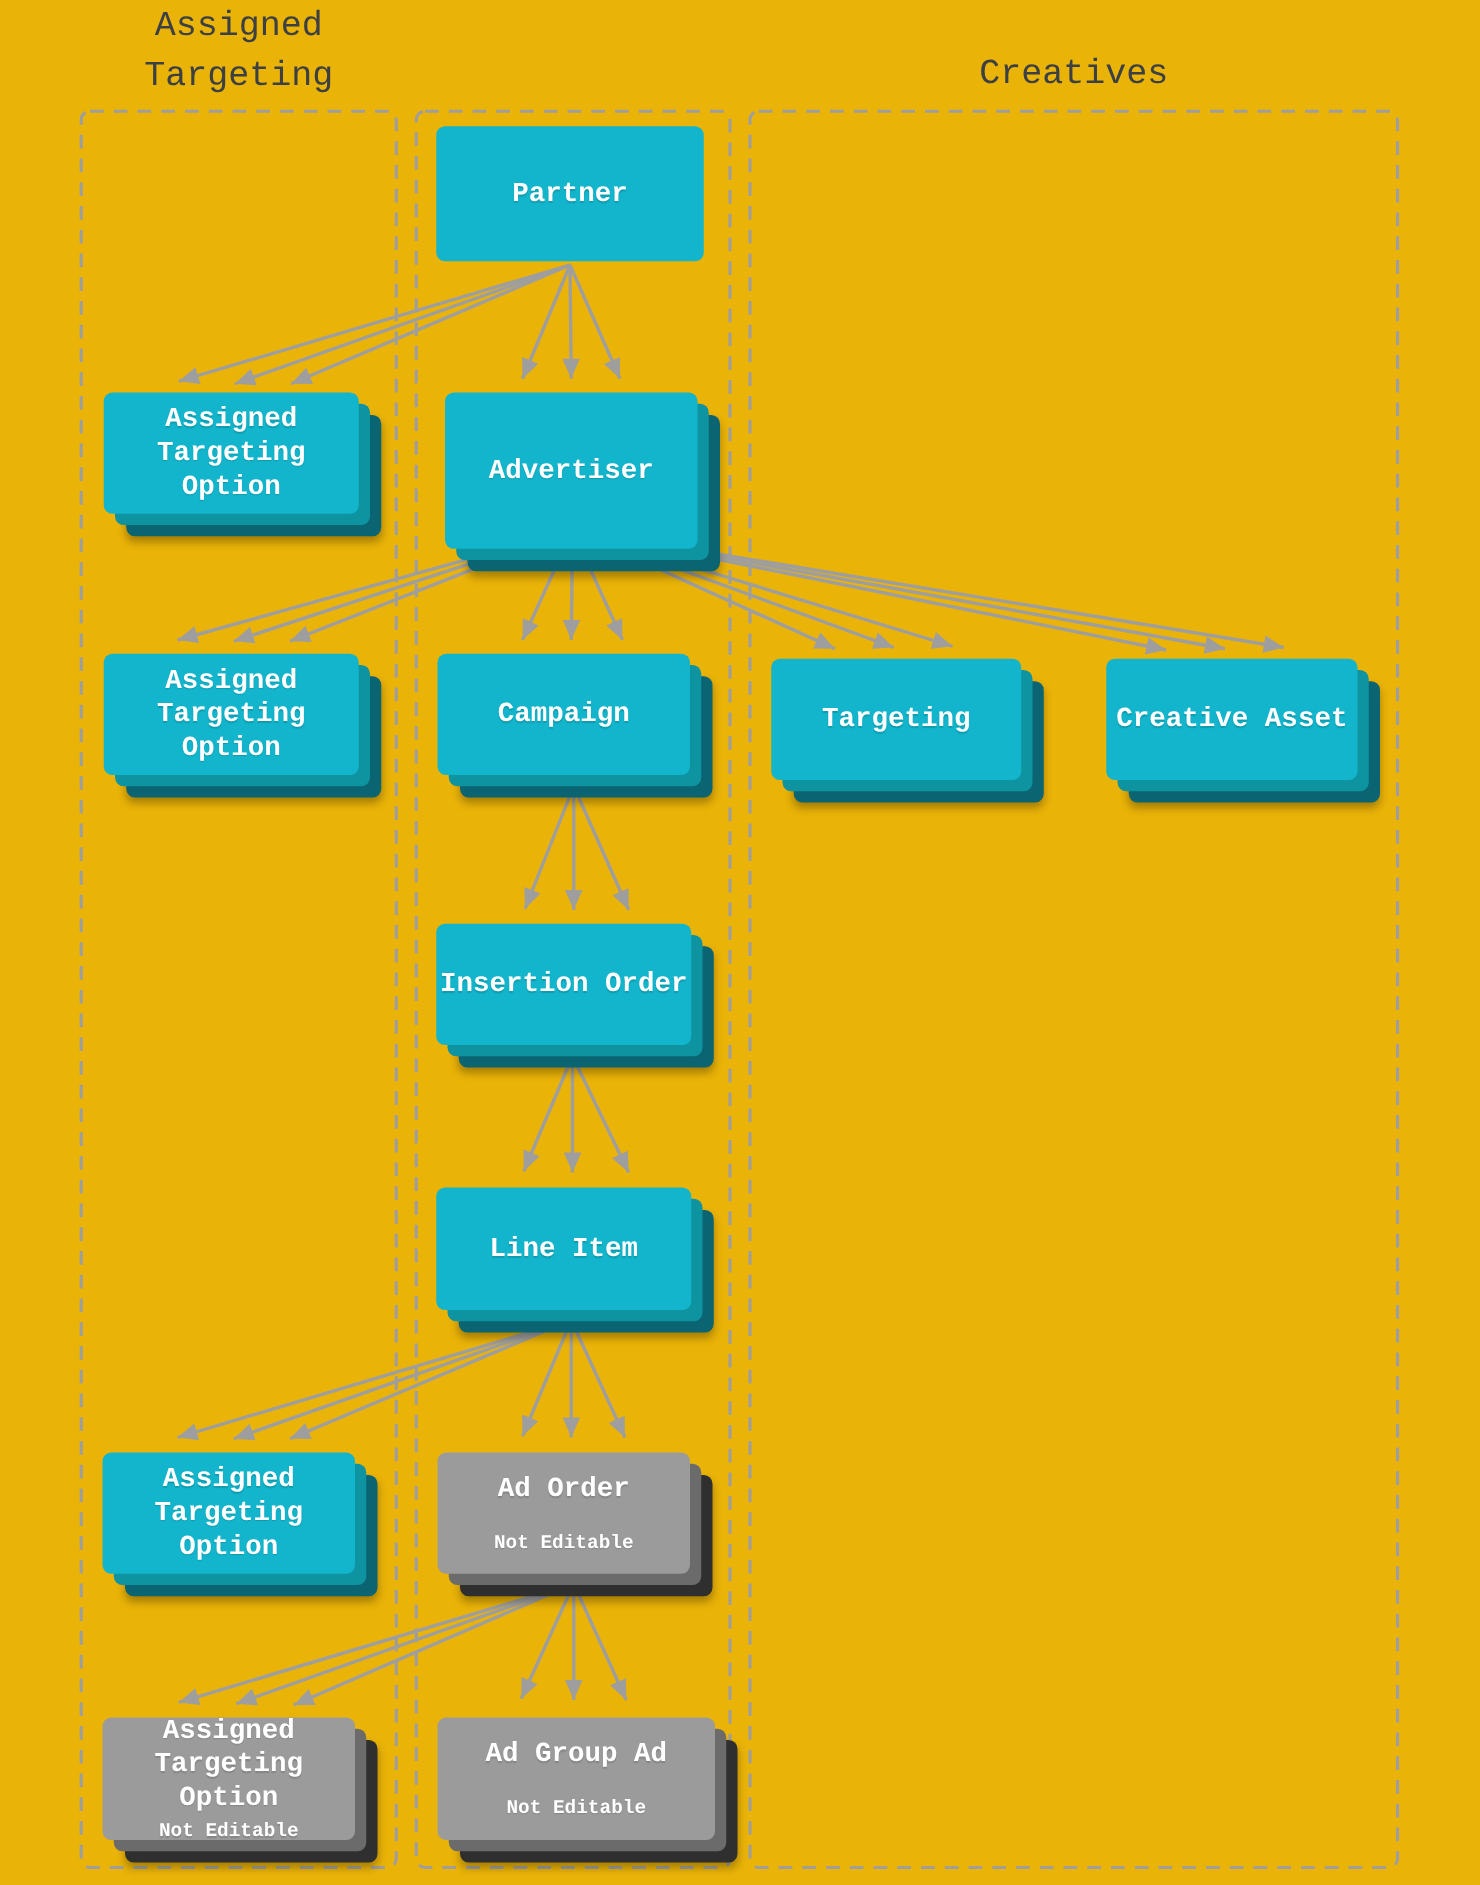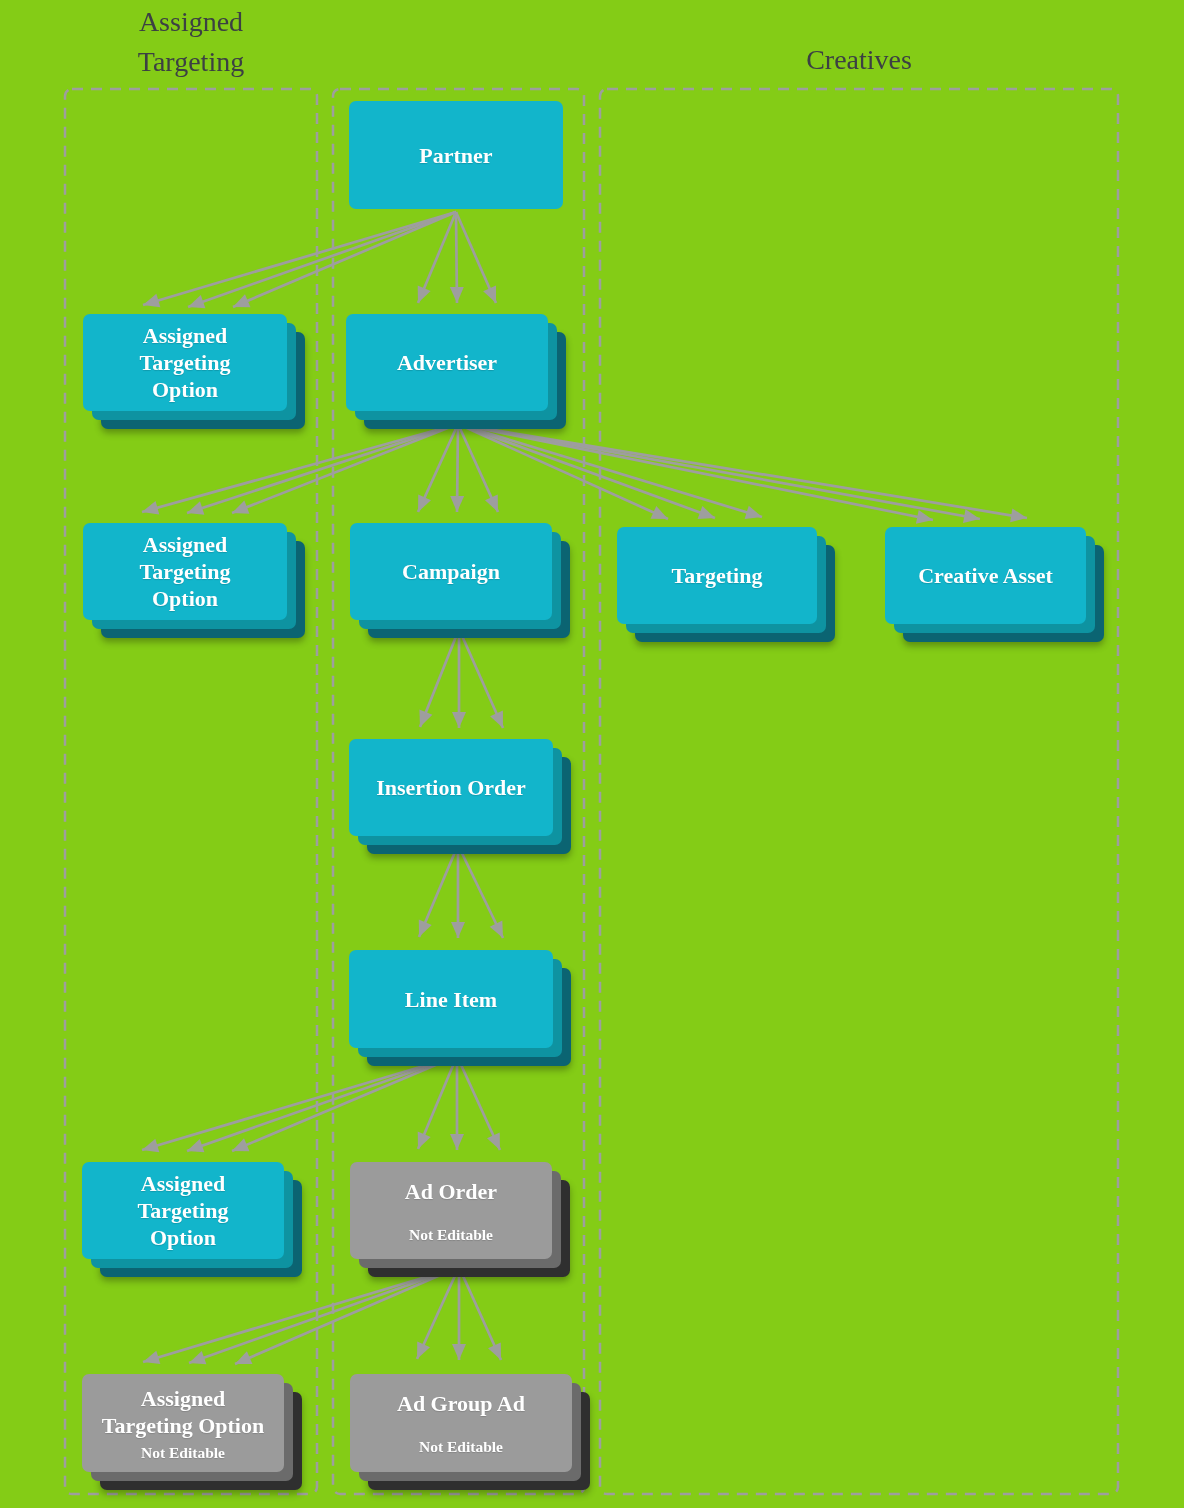--- a/index.html
+++ b/index.html
@@ -1,21 +1,21 @@
 <!DOCTYPE html>
 <html style="--cyan-face: #12b5cb; --cyan-mid: #0e93a1; --cyan-back: #0b6472; --gray-face: #9b9b9b; --gray-mid: #6b6b6b; --gray-back: #2f2f2f; --title-text: #3c4043; --label-text: #ffffff;"><head>
 <meta charset="utf-8">
 <style>
   html,body{margin:0;padding:0;background:#ffffff;}
   #canvas{
     position:relative;
     width:1184px;height:1508px;
     overflow:hidden;
-    background:#84cc16;
-    font-family:Liberation Serif, serif;
+    background:#eab308;
+    font-family:Liberation Mono, monospace;
   }
   #dsvg{position:absolute;left:0;top:0;width:1184px;height:1508px;}
   .ctitle{
     position:absolute;
     text-align:center;
     color:var(--title-text,#3c4043);
     font-size:28px;
     line-height:40px;
     white-space:pre-line;
     font-weight:400;
@@ -101,21 +101,21 @@
       <div class="node cyan" style="left: 349px; top: 101px; width: 214px; height: 108px;">
         <div class="face"><div class="label">Partner</div></div>
       </div>
       <div class="node cyan stacked" style="left: 83px; top: 314px; width: 204px; height: 97px;">
         <div class="layer back"></div>
         <div class="layer mid"></div>
         <div class="face"><div class="label">Assigned
 Targeting
 Option</div></div>
       </div>
-      <div class="node cyan stacked" style="left: 346px; top: 314px; width: 202px; height: 97px;">
+      <div class="node cyan stacked" style="left: 356px; top: 314px; width: 202px; height: 125px;">
         <div class="layer back"></div>
         <div class="layer mid"></div>
         <div class="face"><div class="label">Advertiser</div></div>
       </div>
       <div class="node cyan stacked" style="left: 83px; top: 523px; width: 204px; height: 97px;">
         <div class="layer back"></div>
         <div class="layer mid"></div>
         <div class="face"><div class="label">Assigned
 Targeting
 Option</div></div>

